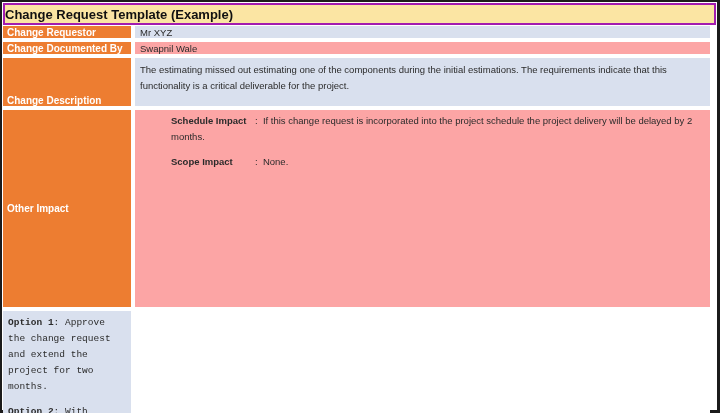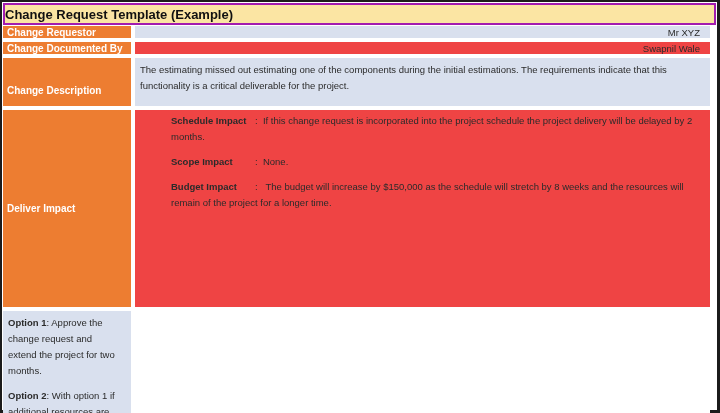--- a/index.html
+++ b/index.html
@@ -47,45 +47,45 @@
   .label-cell {
     background: #ED7D31;
     color: #ffffff;
     font-weight: bold;
     font-size: 10px;
     padding: 0 3px 0 4px;
     display: flex;
     align-items: center;
     line-height: 11px;
   }
-  .label-top { align-items: center; padding-top: 16px; }
+  .label-top { align-items: flex-end; padding-top: 16px; }
   .value-cell {
     font-size: 9.5px;
     color: #2b2b2b;
     line-height: 16px;
     padding: 0 10px 0 5px;
     box-sizing: border-box;
   }
   .bg-a { background: #D9E0EE; }
-  .bg-b { background: #ef4444; }
-  .v-center { display: flex; align-items: center; line-height: 11px; justify-content: flex-end; }
+  .bg-b { background: #fca5a5; }
+  .v-center { display: flex; align-items: center; line-height: 11px; }
   .pad-top { padding-top: 3px; padding-left: 36px; }
   .pad-top-lg { padding-top: 4px; }
   .value-cell p { margin: 0 0 9px 0; }
   .value-cell p:last-child { margin-bottom: 0; }
   .term {
     display: inline-block;
     min-width: 84px;
     font-weight: bold;
   }
   .rest { white-space: pre-wrap; }
   .opt-term { font-weight: bold; }
   .gap-after-budget { margin-bottom: 20px !important; }
   .gap-after-quality { margin-bottom: 23px !important; }
-  .opt-entry { margin-bottom: 9px; }
+  .opt-entry { margin-bottom: 9px; font-family: Liberation Mono, monospace; }
 </style>
 </head>
 <body>
 
 <div class="frame">
 
   <div class="title-bar">
     <span>Change Request Template (Example)</span>
   </div>
 
@@ -106,26 +106,25 @@
     </div>
 
     <div class="label-cell label-top">
       <span>Change Description</span>
     </div>
     <div class="value-cell bg-a pad-top-lg">
       <span>The estimating missed out estimating one of the components during the initial estimations. The requirements indicate that this functionality is a critical deliverable for the project.</span>
     </div>
 
     <div class="label-cell">
-      <span>Deliver Impact</span>
+      <span>Other Impact</span>
     </div>
     <div class="value-cell bg-b pad-top">
       <p><span class="term">Schedule Impact</span><span class="rest">:  If this change request is incorporated into the project schedule the project delivery will be delayed by 2 months.</span></p>
       <p><span class="term">Scope Impact</span><span class="rest">:  None.</span></p>
-      <p class="gap-after-budget"><span class="term">Budget Impact</span><span class="rest">:   The budget will increase by $150,000 as the schedule will stretch by 8 weeks and the resources will remain of the project for a longer time.</span></p>
     </div>
 
     <div class="value-cell bg-a pad-top-lg">
       <p class="opt-entry"><span class="opt-term">Option 1</span><span class="rest">: Approve the change request and extend the project for two months.</span></p>
       <p class="opt-entry"><span class="opt-term">Option 2</span><span class="rest">: With option 1 if additional resources are added to the project the schedule impact can be minimised but the budget impact will increase to $250,000.</span></p>
       <p>Note: The project team recommends option 2.</p>
     </div>
 
   </div>
 </div>

